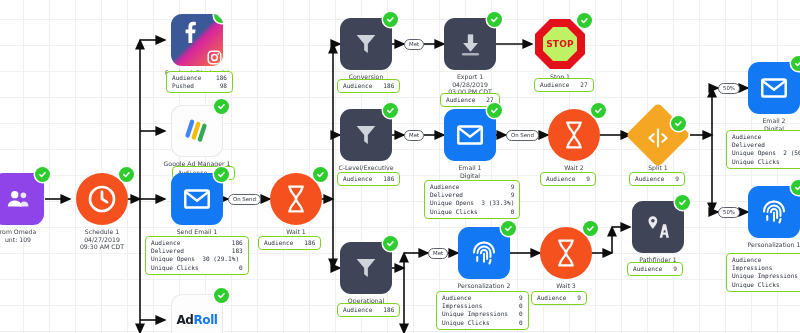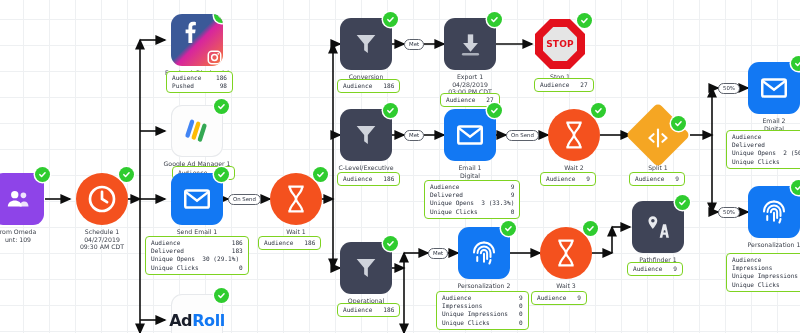--- a/index.html
+++ b/index.html
@@ -64,28 +64,28 @@
   .gl{position:absolute;left:0;top:0;width:100%;height:100%;display:flex;align-items:center;justify-content:center;}
   .gl svg{display:block;}
 
   .fbins{border-radius:11px;overflow:hidden;background:linear-gradient(135deg,#3b5998 0%,#3b5998 46%,#d6249f 54%,#f77737 100%);}
   .stop{
     width:50px;height:50px;background:#e3101c;
     clip-path:polygon(30% 0,70% 0,100% 30%,100% 70%,70% 100%,30% 100%,0 70%,0 30%);
     display:flex;align-items:center;justify-content:center;margin:1px;
   }
   .stopinner{
-    width:34px;height:34px;background:#e5e5e5;
+    width:34px;height:34px;background:#bef264;
     clip-path:polygon(30% 0,70% 0,100% 30%,100% 70%,70% 100%,30% 100%,0 70%,0 30%);
     display:flex;align-items:center;justify-content:center;
     color:#e3101c;font-weight:bold;font-size:9px;letter-spacing:.2px;
     font-family:"DejaVu Sans","Liberation Sans",sans-serif;
   }
   .adroll{
-    font-weight:bold;font-size:16px;color:#1a1f2b;letter-spacing:-.4px;
+    font-weight:bold;font-size:12px;color:#1a1f2b;letter-spacing:-.4px;
     font-family:"DejaVu Sans","Liberation Sans",sans-serif;
   }
   .adroll .r{color:#1278f3;}
 </style>
 </head>
 <body>
 
 <div id="canvas">
 
   <svg id="wires" viewBox="0 0 800 333">

